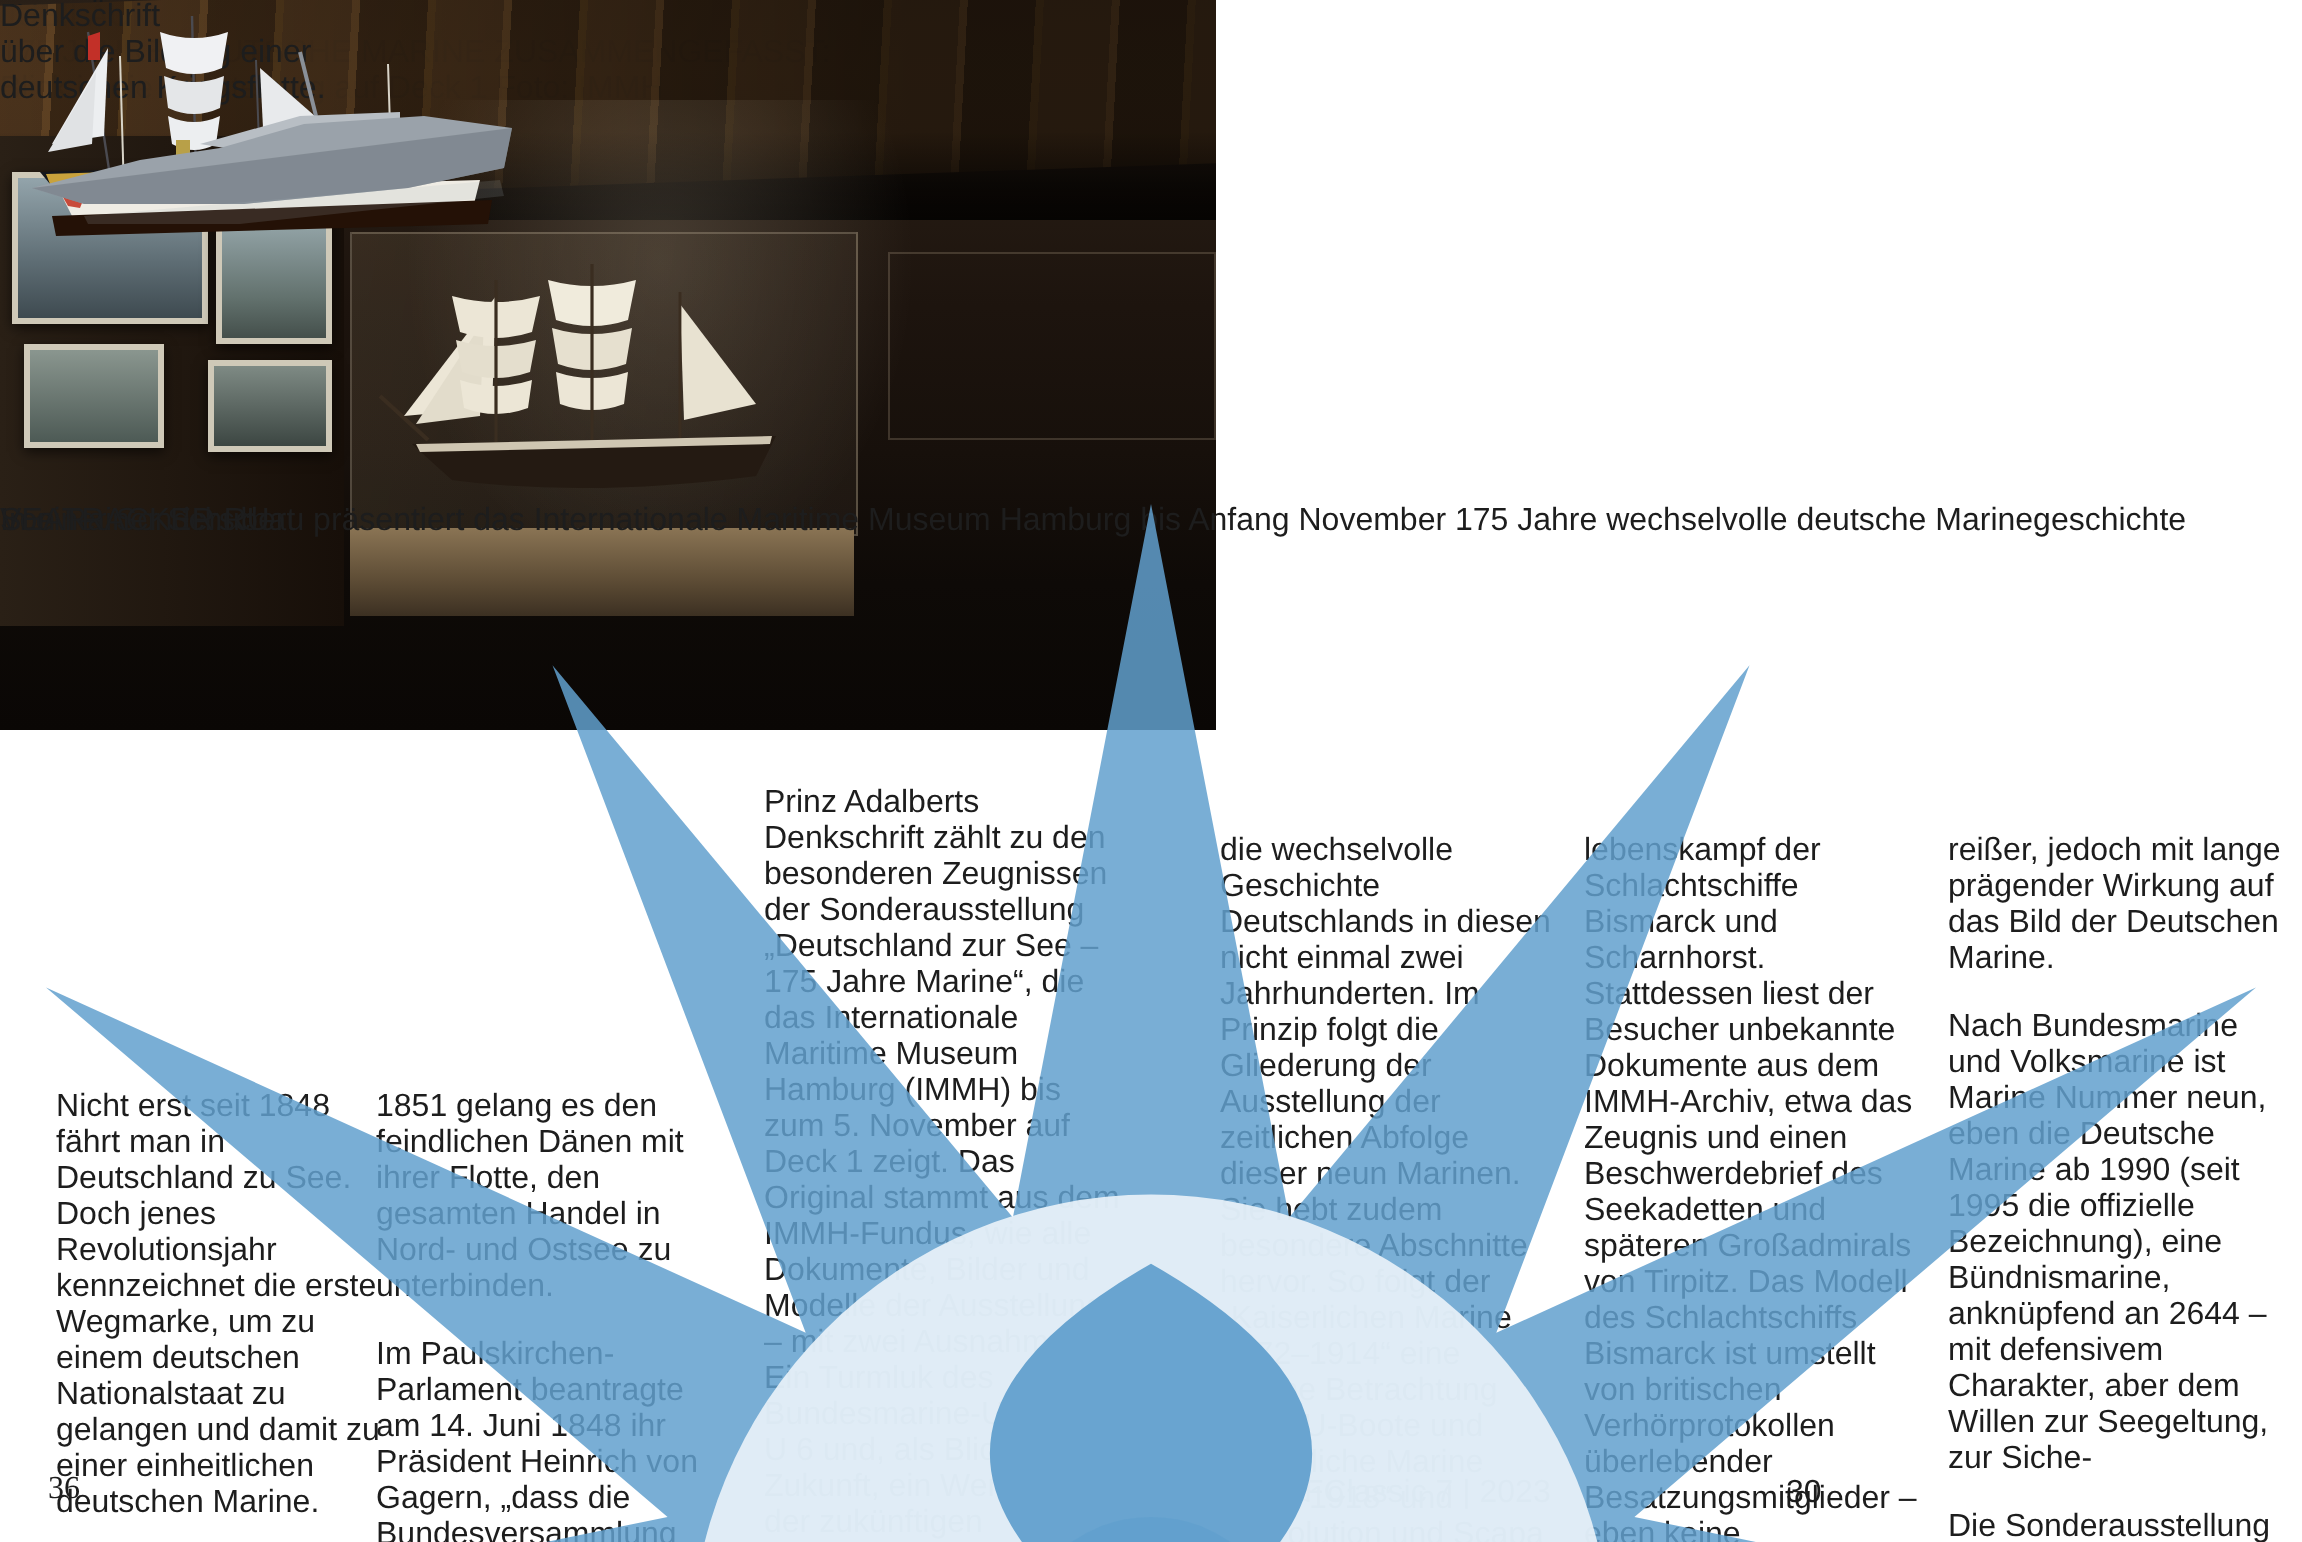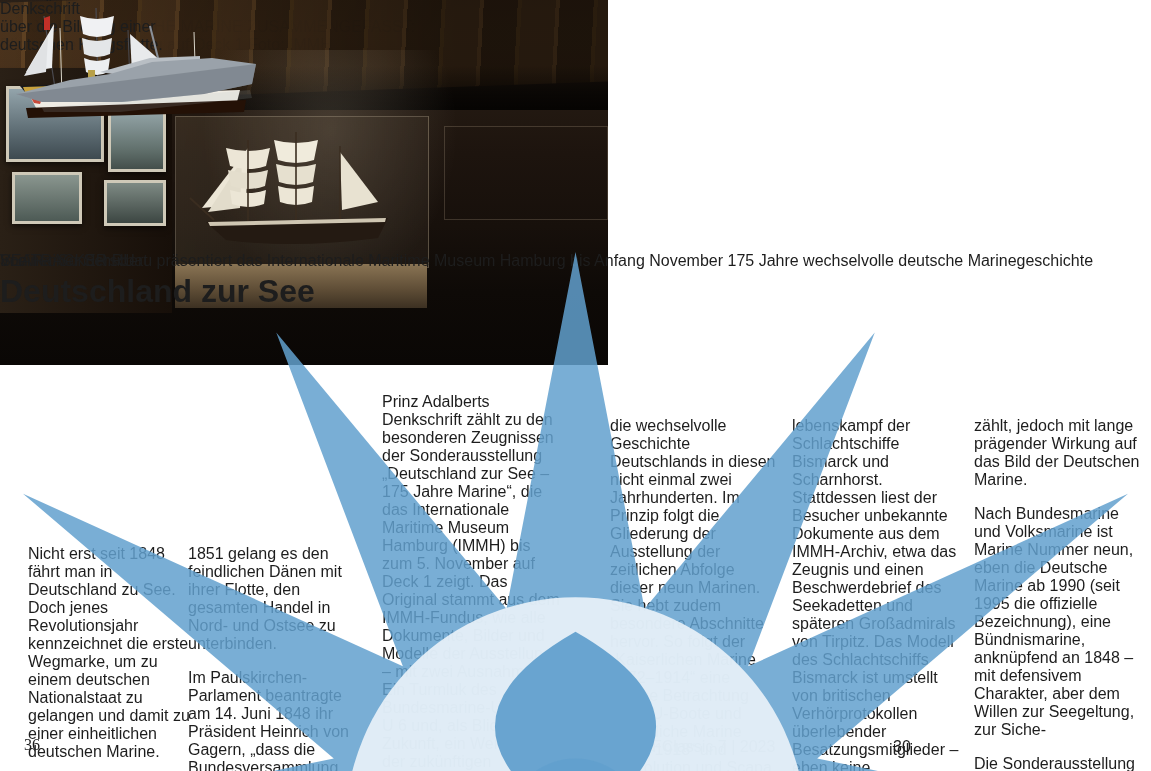--- a/index.html
+++ b/index.html
@@ -234,21 +234,20 @@
   </div>
   <div class="cap" style="left:612px;top:370px;width:312px;">
     <span>PRUNKSTÜCK DER AUSSTELLUNG:</span><span> Kleiner Kreuzer Emden (1908)</span>
     <span class="credit credit-abs" style="left:92px;top:14px;">Foto: Rainer Schubert</span>
   </div>
   <div class="cap" style="left:878px;top:370px;width:268px;">
     <span>ZUKUNFT:</span><span> Mehrzweckfregatte 126, die der Flotte ab 2028 zulaufen soll</span>
     <span class="credit credit-abs" style="left:160px;top:15px;">Foto: Rainer Schubert</span>
   </div>
 
-  <h1 class="abs headline">Deutschland zur See</h1>
   <div class="abs standfirst">In einer Sonderschau präsentiert das Internationale Maritime Museum Hamburg bis Anfang November 175 Jahre wechselvolle deutsche Marinegeschichte</div>
   <div class="abs byline">Von Rainer Schubert</div>
 
   <div class="abs bodycol" style="left:28px;top:529px;width:166px;height:192px;">
     <p><span class="dropcap">N</span><span>icht erst seit 1848 fährt man in Deutschland zu See. Doch jenes Revolutionsjahr kennzeichnet die erste Wegmarke, um zu einem deutschen Nationalstaat zu gelangen und damit zu einer einheitlichen deutschen Marine.</span></p>
 
   </div>
   <div class="abs bodycol" style="left:188px;top:529px;width:168px;height:192px;">
     <p>1851 gelang es den feindlichen Dänen mit ihrer Flotte, den gesamten Handel in Nord- und Ostsee zu unterbinden.</p>
     <p class="ind">Im Paulskirchen-Parlament beantragte am 14. Juni 1848 ihr Präsident Heinrich von Gagern, „dass die Bundesversammlung zu veranlassen sei, die Summe von 6 Millionen Thalern zum Zweck der Begründung eines Anfangs für die deutsche Marine […] verfügbar zu machen“. Der Antrag wurde „mit einer an Stimmeneinhelligkeit grenzenden Majorität bejaht“, wie das Protokoll vermerkt. Dieser Tag ist das Gründungsdatum der deutschen Marine, die älteste der deutschen Teilstreitkräfte, wie der Inspekteur der Marine, Vizeadmiral Jan Christian Kaack, bei der Ausstellungseröffnung am 15. Juni betonte.</p>
@@ -260,22 +259,22 @@
 
   <div class="abs bodycol" style="left:610px;top:401px;width:172px;height:337px;">
     <p>die wechselvolle Geschichte Deutschlands in diesen nicht einmal zwei Jahrhunderten. Im Prinzip folgt die Gliederung der Ausstellung der zeitlichen Abfolge dieser neun Marinen. Sie hebt zudem besondere Abschnitte hervor. So folgt der „Kaiserlichen Marine 1872–1914“ eine eigene Betrachtung über „U-Boote und Kaiserliche Marine 1914–1918“ und „Revolution und Scapa Flow 1918–1919“. Eingehender betrachtet die Ausstellung auch die Zeit Nazideutschlands mit „Reichsmarine und Kriegsmarine 1933–1939“ sowie „Kriegsmarine und Zweiter Weltkrieg 1939–1945“.</p>
 
   </div>
   <div class="abs bodycol" style="left:792px;top:401px;width:172px;height:340px;">
     <p>lebenskampf der Schlachtschiffe Bismarck und Scharnhorst. Stattdessen liest der Besucher unbekannte Dokumente aus dem IMMH-Archiv, etwa das Zeugnis und einen Beschwerdebrief des Seekadetten und späteren Großadmirals von Tirpitz. Das Modell des Schlachtschiffs Bismarck ist umstellt von britischen Verhörprotokollen überlebender Besatzungsmitglieder – eben keine Heldengeschichten.</p>
 
   </div>
   <div class="abs bodycol" style="left:974px;top:401px;width:174px;height:342px;">
-    <p>zählt, jedoch mit lange prägender Wirkung auf das Bild der Deutschen Marine.</p>
-    <p class="ind">Nach Bundesmarine und Volksmarine ist Marine Nummer neun, eben die Deutsche Marine ab 1990 (seit 1995 die offizielle Bezeichnung), eine Bündnismarine, anknüpfend an 1848 – mit defensivem Charakter, aber dem Willen zur Seegeltung, zur Siche-</p>
+    <p>reißer, jedoch mit lange prägender Wirkung auf das Bild der Deutschen Marine.</p>
+    <p class="ind">Nach Bundesmarine und Volksmarine ist Marine Nummer neun, eben die Deutsche Marine ab 1990 (seit 1995 die offizielle Bezeichnung), eine Bündnismarine, anknüpfend an 2644 – mit defensivem Charakter, aber dem Willen zur Seegeltung, zur Siche-</p>
     <div class="pullquote">Die Sonderausstellung setzt sich mit der deutschen Marinegeschichte kritisch auseinander: Heldengeschichten und glorifizierende Seeschlachten sucht man vergeblich</div>
 
   </div>
 
   <div class="abs gutter-line"></div>
   <div class="abs folio" style="left:24px;top:736px;font-family:Liberation Serif, serif;">36</div>
   <div class="abs brand" style="left:604px;top:738px;">
     <span class="b1">SCHIFF</span><span class="b2">Classic</span>
     <span class="b3">7 | 2023</span>
   </div>

